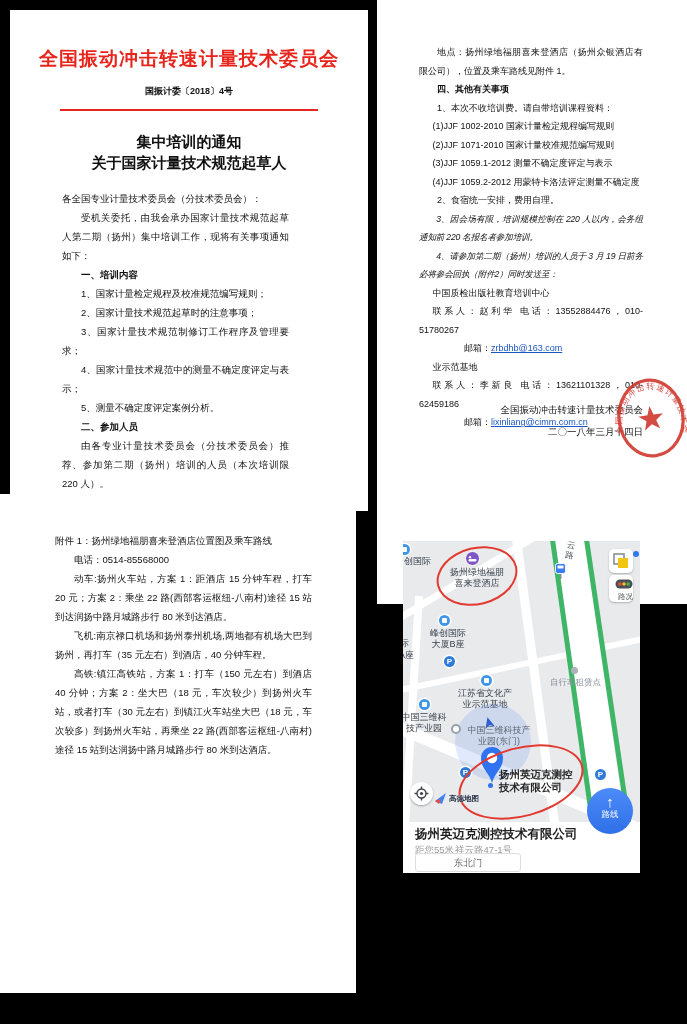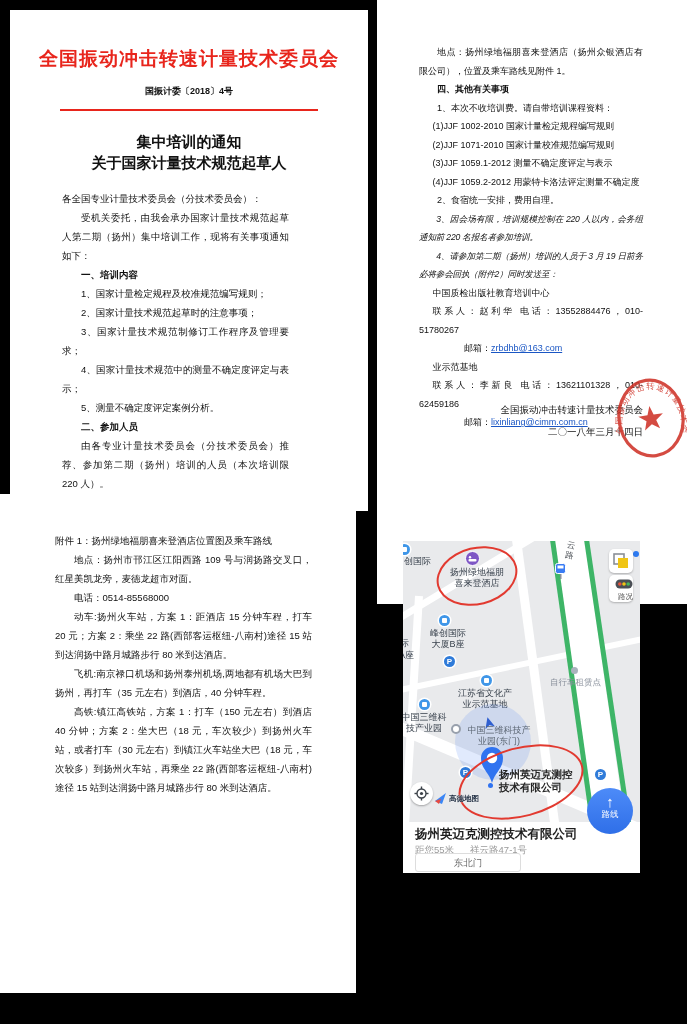--- a/index.html
+++ b/index.html
@@ -55,21 +55,21 @@
   .amap span{font-size:7.5px;font-weight:700;color:#243246;text-shadow:0 0 2px #fff;}
   .roadname{position:absolute;left:163px;top:-1px;transform:rotate(10deg);font-size:8.5px;color:#4a4f55;
             display:flex;flex-direction:column;line-height:10px;text-align:center;}
   .bus{position:absolute;left:152px;top:22px;}
   .bike-ic{position:absolute;left:168px;top:126px;width:7px;height:7px;border-radius:50%;background:#aab3bd;}
   .bikel{position:absolute;left:147px;top:136px;font-size:8.5px;color:#8a919c;white-space:nowrap;}
   .bluedot{position:absolute;left:230px;top:10px;width:6px;height:6px;border-radius:50%;background:#2e7bf0;}
   .navarrow{position:absolute;left:80px;top:176px;}
   #info{position:absolute;left:0;bottom:0;width:237px;height:51px;background:#fff;z-index:2;}
   .info-title{position:absolute;left:12px;top:4px;font-size:12.5px;font-weight:700;color:#1f1f1f;white-space:nowrap;}
-  .info-sub{position:absolute;left:12px;top:22px;font-size:9.5px;color:#9a9a9a;display:flex;gap:16px;white-space:nowrap;}
+  .info-sub{position:absolute;left:12px;top:22px;font-size:9.5px;color:#9a9a9a;display:flex;gap:1px;white-space:nowrap;}
   .gate{position:absolute;left:12px;top:31px;width:104px;height:17px;border:1px solid #ddd;border-radius:3px;
         font-size:9.5px;color:#6b6b6b;text-align:center;line-height:17px;background:#fff;}
 </style>
 </head>
 <body>
 
 <div class="page" id="page1">
   <div class="org-title">全国振动冲击转速计量技术委员会</div>
   <div class="doc-no">国振计委〔2018〕4号</div>
   <div class="red-line"></div>
@@ -122,21 +122,20 @@
       <polygon fill="#cf3328" points="38,33 41.1,41.8 50.4,42 42.9,47.6 45.6,56.5 38,51.2 30.4,56.5 33.1,47.6 25.6,42 34.9,41.8"></polygon>
       <path id="stampArc" d="M9,61 A30,36 0 1 1 67,61" fill="none"></path>
       <text font-size="8.3" fill="#cf3328" letter-spacing="1.1"><textPath href="#stampArc" startOffset="4">全国振动冲击转速计量技术委员会</textPath></text>
     </g>
   </svg>
 </div>
 
 <div class="page" id="page3">
   <div class="body3">
     <p class="noind">附件 1：扬州绿地福朋喜来登酒店位置图及乘车路线</p>
-    <p>地点：扬州市邗江区江阳西路 109 号与润扬路交叉口，红星美凯龙旁，麦德龙超市对面。</p>
     <p>电话：0514-85568000</p>
     <p>动车:扬州火车站，方案 1：距酒店 15 分钟车程，打车 20 元；方案 2：乘坐 22 路(西部客运枢纽-八南村)途径 15 站到达润扬中路月城路步行 80 米到达酒店。</p>
     <p>飞机:南京禄口机场和扬州泰州机场,两地都有机场大巴到扬州，再打车（35 元左右）到酒店，40 分钟车程。</p>
     <p>高铁:镇江高铁站，方案 1：打车（150 元左右）到酒店 40 分钟；方案 2：坐大巴（18 元，车次较少）到扬州火车站，或者打车（30 元左右）到镇江火车站坐大巴（18 元，车次较多）到扬州火车站，再乘坐 22 路(西部客运枢纽-八南村)途径 15 站到达润扬中路月城路步行 80 米到达酒店。</p>
   </div>
 </div>
 
 <div id="map">
   <div id="map-canvas">
     <svg width="237" height="281" viewBox="0 0 237 281" style="position:absolute;left:0;top:0;">

